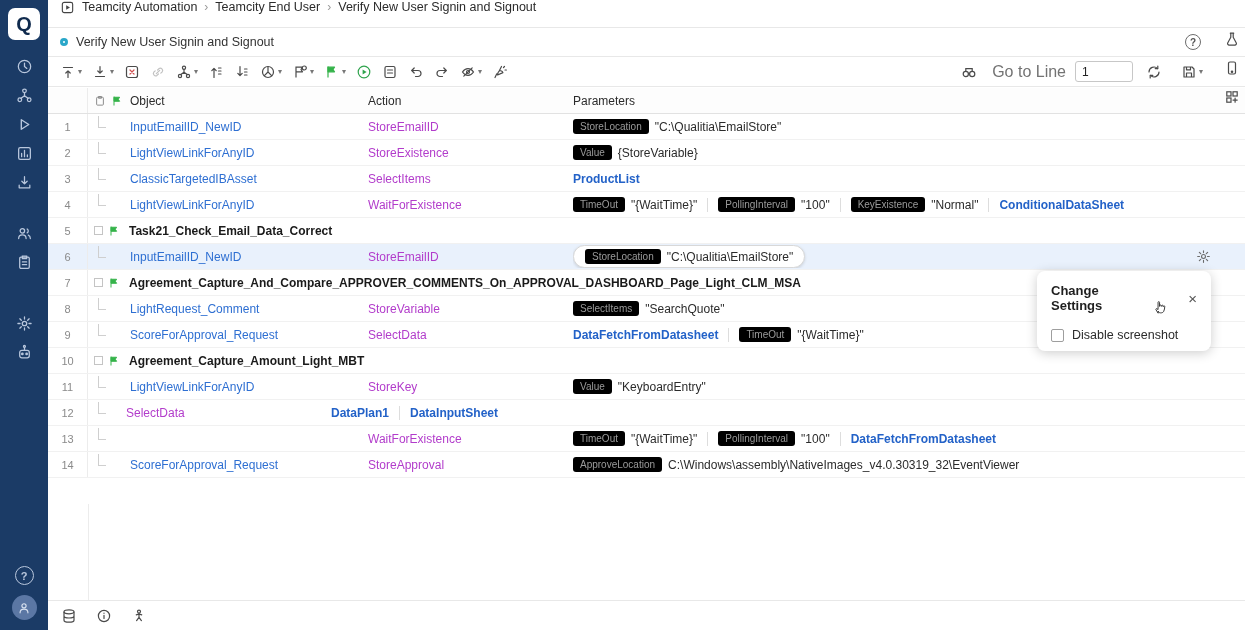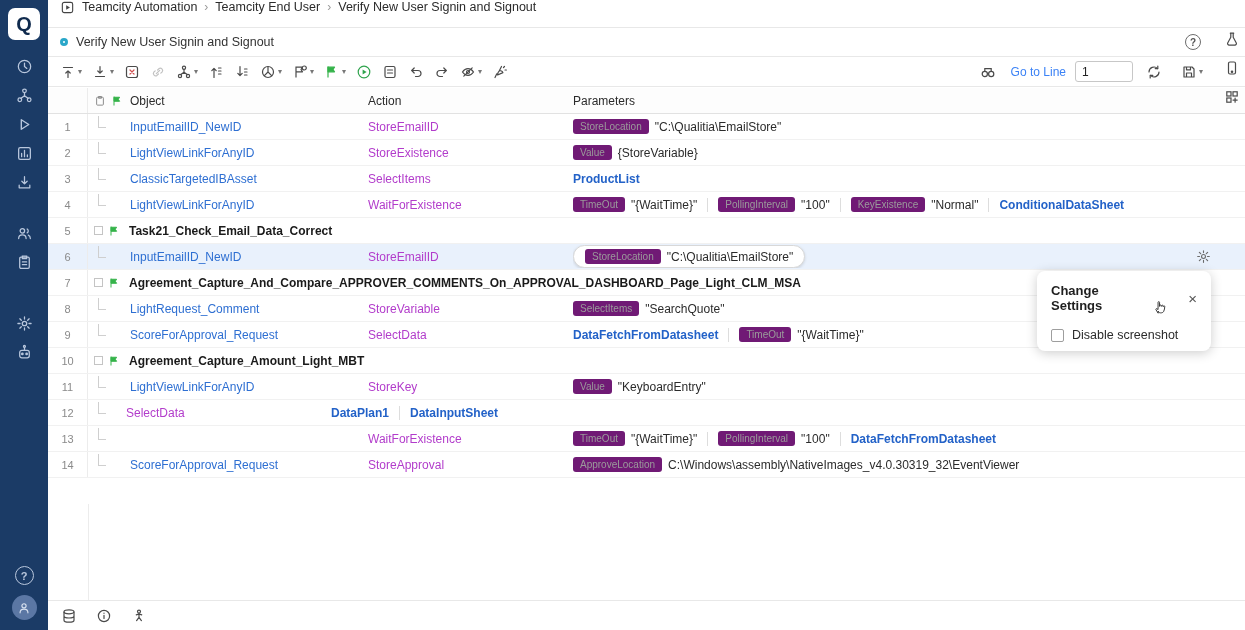--- a/index.html
+++ b/index.html
@@ -29,21 +29,21 @@
   .title-bar { height:29px; border-bottom:1px solid #e8e8e8; display:flex; align-items:center; gap:8px; padding:0 12px; font-size:12.5px; position:relative; }
   .status-dot { width:8px; height:8px; border:3px solid #2aa7c9; border-radius:50%; background:#fff; }
   .tb-help { position:absolute; right:44px; width:16px; height:16px; border:1.3px solid #6d6d6d; border-radius:50%; color:#555; font-size:10px; font-weight:bold; display:flex; align-items:center; justify-content:center; cursor:pointer; }
 
   .toolbar { height:30px; border-bottom:1px solid #e8e8e8; display:flex; align-items:center; padding:0 8px; }
   .tb { display:flex; align-items:center; padding:2px 4px; margin-right:2px; color:#4a4a4a; cursor:pointer; border-radius:3px; }
   .tb svg { width:16px; height:16px; }
   .caret { font-size:8px; color:#777; margin-left:2px; }
   .tb.disabled { color:#c2c2c2; }
   .tb-right { margin-left:auto; display:flex; align-items:center; gap:9px; margin-right:28px; }
-  .goto-label { font-size:12px; color:#3b82f6; }
+  .goto-label { font-size:16px; color:#737373; }
   .goto-input { width:58px; height:21px; border:1px solid #c7c7c7; border-radius:3px; font-size:12px; padding:0 6px; font-family:inherit; color:#222; }
 
   
   .rail { position:absolute; right:3px; top:31px; width:20px; display:flex; flex-direction:column; align-items:center; gap:13px; color:#4a4a4a; z-index:4; }
   .rail svg { width:16px; height:16px; cursor:pointer; }
 
   
   .table-area { position:absolute; top:88px; left:0; right:0; bottom:30px; font-size:12px; }
   .thead { height:26px; display:flex; align-items:center; border-bottom:1px solid #e2e2e2; background:#fdfdfd; font-weight:normal; color:#2b2b2b; }
   .c-num { width:40px; flex:none; align-self:stretch; display:flex; align-items:center; justify-content:center; color:#8a8a8a; font-size:11px; border-right:1px solid #ececec; }
@@ -54,21 +54,21 @@
   .thead .c-mark svg { width:12px; height:12px; }
 
   .row { height:26px; display:flex; align-items:center; border-bottom:1px solid #f1f1f1; position:relative; }
   .row .c-obj { color:#2e6fd2; cursor:pointer; }
   .row .c-act { color:#b23ccb; cursor:pointer; }
   .stub { width:8px; height:12px; border-left:1px solid #cfcfcf; border-bottom:1px solid #cfcfcf; margin-left:4px; transform:translateY(-5px); }
   .gbox { width:9px; height:9px; border:1px solid #c4c4c4; background:#fff; flex:none; cursor:pointer; }
   .gflag { width:12px; height:12px; flex:none; }
   .gtext { font-weight:bold; color:#1a1a1a; white-space:nowrap; padding-left:3px; }
   .pair { display:inline-flex; align-items:center; gap:6px; }
-  .chip { background:#701a75; color:#9b9b9b; font-size:10px; padding:2px 7px; border-radius:3px; }
+  .chip { background:#000000; color:#9b9b9b; font-size:10px; padding:2px 7px; border-radius:3px; }
   .pval { color:#2b2b2b; }
   .plink { color:#2362c8; font-weight:bold; cursor:pointer; }
   .sep { width:1px; height:14px; background:#ddd; margin:0 10px; flex:none; }
   .row.selected { background:#e9f1fc; }
   .editpill { display:inline-flex; align-items:center; gap:6px; background:#fff; border:1px solid #d8d8d8; border-radius:13px; padding:3px 11px; box-shadow:0 1px 3px rgba(0,0,0,.13); }
   .row-gear { position:absolute; right:34px; top:5px; width:15px; height:15px; color:#6b6b6b; cursor:pointer; }
   .gutter-ext { position:absolute; left:40px; top:416px; bottom:0; width:1px; background:#ececec; }
 
   
   .statusbar { position:absolute; left:0; right:0; bottom:0; height:30px; border-top:1px solid #e8e8e8; display:flex; align-items:center; gap:19px; padding:0 13px; color:#4a4a4a; }

